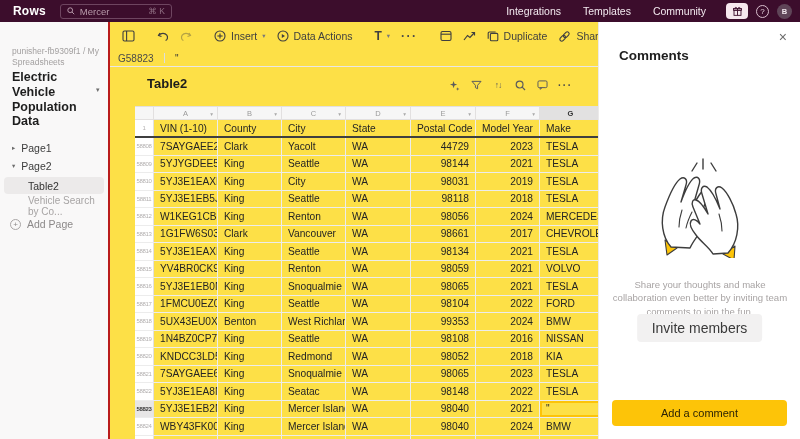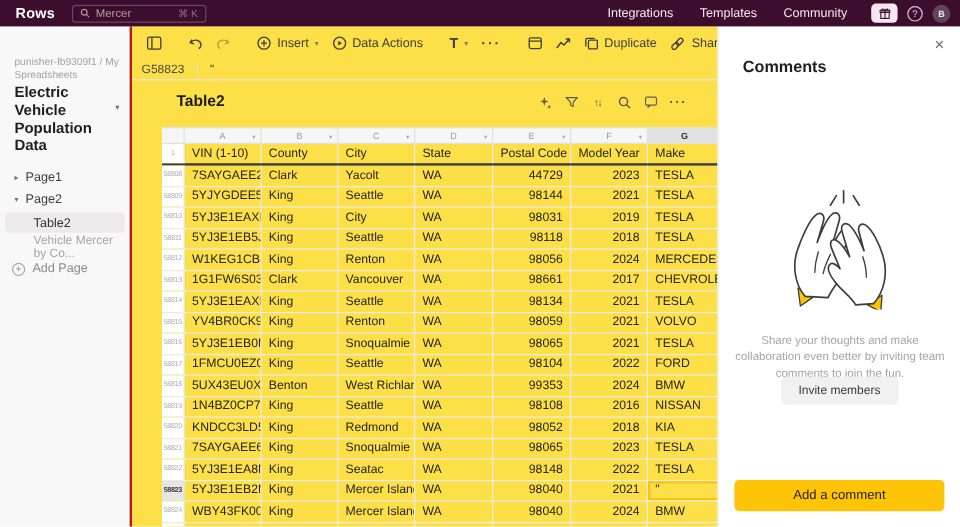--- a/index.html
+++ b/index.html
@@ -65,21 +65,21 @@
   .numc.sel { background:#e7e6e6; color:#3a3a3a; font-weight:bold; }
   .cell.selcell { box-shadow: inset 0 0 0 2px #fdc408; }
 
   
   .comments { position:absolute; left:598px; top:22px; width:202px; bottom:0; background:#fff; border-left:1px solid #eceaea; z-index:20; }
   .closex { position:absolute; right:13px; top:7px; font-size:14px; color:#6b6b6b; }
   .ctitle { position:absolute; left:20px; top:26px; font-size:13.5px; font-weight:bold; color:#1e1e1e; }
   .hands { position:absolute; left:36px; top:128px; }
   .cwelcome { position:absolute; left:0; top:238px; width:202px; text-align:center; font-size:11.5px; font-weight:bold; color:#2e2e2e; }
   .cdesc { position:absolute; left:13px; top:256px; width:176px; text-align:center; font-size:9.6px; line-height:1.4; color:#a8a4a4; }
-  .invitebtn { position:absolute; left:50%; transform:translateX(-50%); top:292px; background:#f2f1f1; border-radius:4px; padding:6px 15px; font-size:10px; color:#3a3a3a; white-space:nowrap; }
+  .invitebtn { position:absolute; left:50%; transform:translateX(-50%); top:292px; background:#f2f1f1; border-radius:4px; padding:6px 15px; font-size:14px; color:#3a3a3a; white-space:nowrap; }
   .addcomment { position:absolute; left:13px; right:13px; bottom:13px; height:26px; background:#fdc408; border-radius:4px; display:flex; align-items:center; justify-content:center; font-size:11px; color:#2c2305; }
   svg { display:block; }
 </style>
 </head>
 <body>
 
 <div class="topbar">
   <div class="logo">Rows</div>
   <div class="searchbox">
     <span>
@@ -125,21 +125,21 @@
     <span>Page1</span>
   </div>
   <div class="pgitem" style="top:138px;">
     <span class="tw">▾</span>
     <span>Page2</span>
   </div>
   <div class="tblitem sel" style="top:155px;">
     <span>Table2</span>
   </div>
   <div class="tblitem dim" style="top:175px;">
-    <span>Vehicle Mercer by Co...</span>
+    <span>Vehicle Search by Co...</span>
   </div>
   <div class="addpage" style="top:196px;">
     <span class="cplus">+</span>
     <span>Add Page</span>
   </div>
 </div>
 
 <div class="main">
   <div class="toolbar">
     <span>

